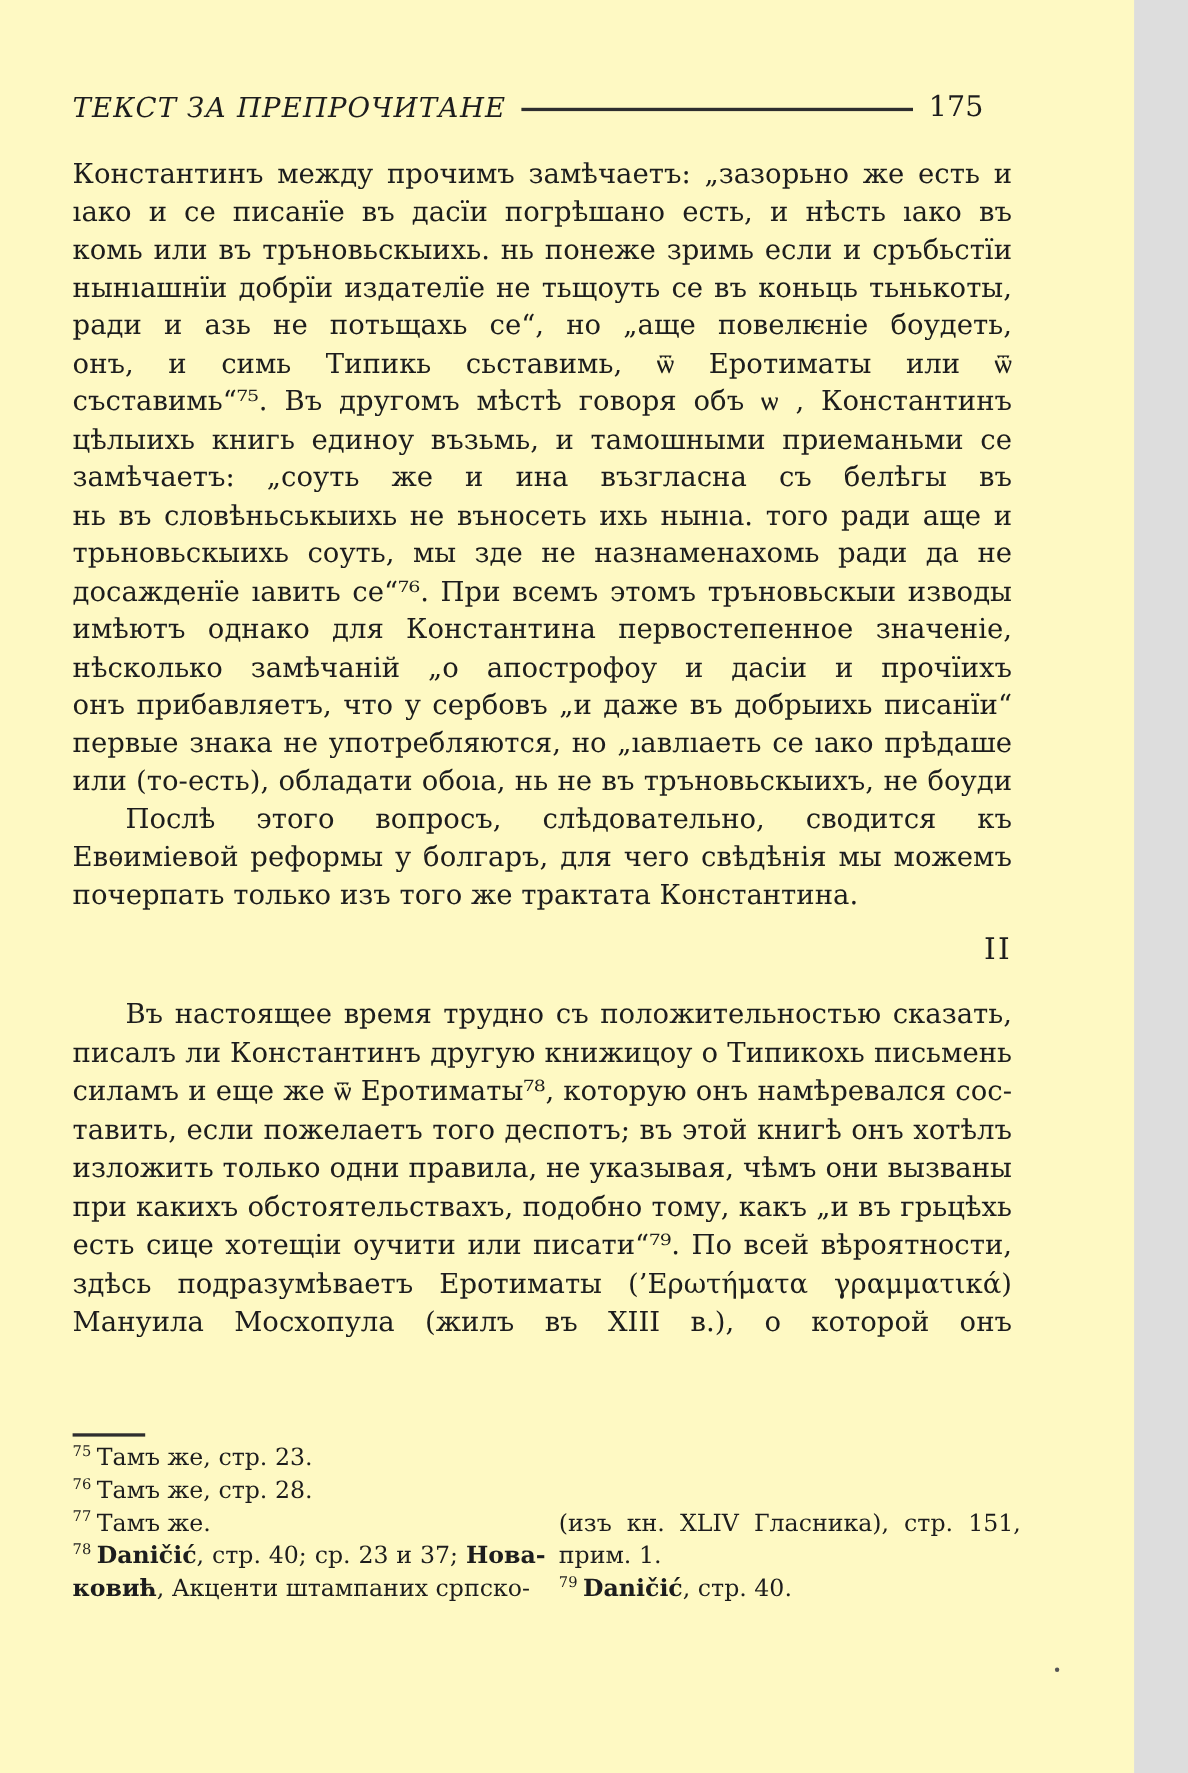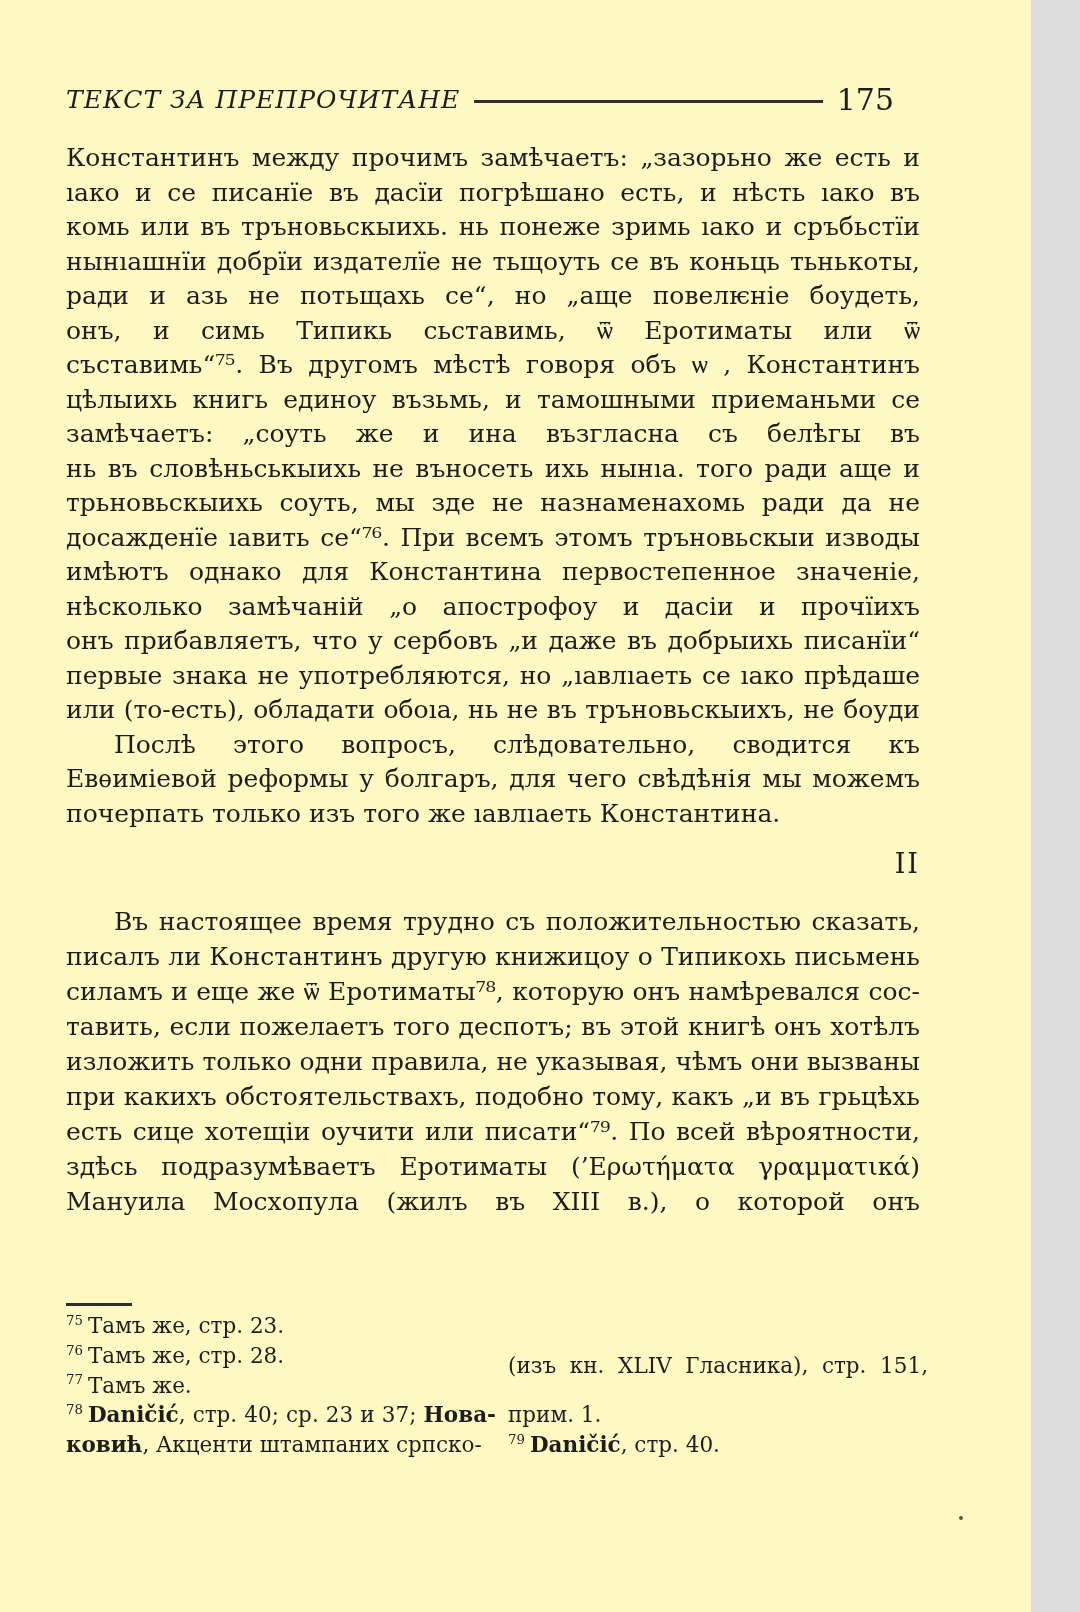--- a/index.html
+++ b/index.html
@@ -29,21 +29,21 @@
     flex: 0 0 auto;
   }
   .header .rule {
     flex: 1 1 auto;
     height: 3px;
     background: #2e2e2e;
     margin: 0 14px;
     margin-top: 4px;
   }
   .header .pagenum {
-    font-size: 30px;
+    font-size: 26px;
     flex: 0 0 auto;
   }
 
   
   .textblock {
     position: absolute;
     top: 141px; left: 66px;
     width: 854px;
     font-size: 25px;
   }
@@ -85,21 +85,21 @@
     align-items: flex-end;
   }
   .fn-col-left  { width: 430px; flex: 0 0 auto; }
   .fn-col-right { width: 420px; flex: 0 0 auto; margin-left: 12px; }
   .fn-line {
     height: 29.8px;
     line-height: 29.8px;
     overflow: hidden;
   }
   .fn-just { text-align: justify; text-align-last: justify; }
-  .fn-cont .fn-line:last-child { text-align-last: left; margin-top: 20px; }
+  .fn-cont .fn-line:last-child { text-align-last: left; }
   .sup {
     font-size: 0.62em;
     vertical-align: super;
     line-height: 0;
     margin-right: 5px;
   }
   .bold { font-weight: bold; margin-top: 12px; }
 
   
   .speck { position: absolute; border-radius: 50%; background: #555; }
@@ -116,40 +116,40 @@
   <div class="header">
     <span class="title">ТЕКСТ ЗА ПРЕПРОЧИТАНЕ</span>
     <span class="rule"></span>
     <span class="pagenum">175</span>
   </div>
 
   <div class="textblock">
     <div class="para p1">
         <div class="jline">Константинъ между прочимъ замѣчаетъ: „зазорьно же есть и се,</div>
         <div class="jline">ıако и се писанїе въ дасїи погрѣшано есть, и нѣсть ıако въ гръчьс-</div>
-        <div class="jline">комь или въ тръновьскыихь. нь понеже зримь ıако и сръбьстїи</div>
+        <div class="jline">комь или въ тръновьскыихь. нь понеже зримь если и сръбьстїи</div>
         <div class="jline">нынıашнїи добрїи издателїе не тьщоуть се въ коньць тьнькоты, того</div>
         <div class="jline">ради и азь не потьщахь се“, но „аще повелѥніе боудеть, прибавляетъ</div>
         <div class="jline">онъ, и симь Типикь сьставимь, ѿ Еротиматы или ѿ тръновьскыихь</div>
         <div class="jline">съставимь“⁷⁵. Въ другомъ мѣстѣ говоря объ ѡ , Константинъ</div>
         <div class="jline">цѣлыихь книгь единоу възьмь, и тамошными приеманьми се</div>
         <div class="jline">замѣчаетъ: „соуть же и ина възгласна съ белѣгы въ гръчьскыихь,</div>
         <div class="jline">нь въ словѣньськыихь не въносеть ихь нынıа. того ради аще и въ</div>
         <div class="jline">трьновьскыихь соуть, мы зде не назнаменахомь ради да не излишно</div>
         <div class="jline">досажденїе ıавить се“⁷⁶. При всемъ этомъ тръновьскыи изводы</div>
         <div class="jline">имѣютъ однако для Константина первостепенное значеніе, даже и</div>
         <div class="jline">нѣсколько замѣчаній „о апострофоу и дасіи и прочїихъ знаменїи“,</div>
         <div class="jline">онъ прибавляетъ, что у сербовъ „и даже въ добрыихь писанїи“ оба</div>
         <div class="jline">первые знака не употребляются, но „ıавлıаеть се ıако прѣдаше и ψ</div>
         <div class="jline">или (то-есть), обладати обоıа, нь не въ тръновьскыихъ, не боуди то“⁷⁷.</div>
       </div>
     <div class="para p2">
         <div class="jline">Послѣ этого вопросъ, слѣдовательно, сводится къ выясненію</div>
         <div class="jline">Евѳиміевой реформы у болгаръ, для чего свѣдѣнія мы можемъ</div>
-        <div class="jline">почерпать только изъ того же ıавлıаеть Константина.</div>
+        <div class="jline">почерпать только изъ того же трактата Константина.</div>
       </div>
     <div class="section-heading">II</div>
     <div class="para p3">
         <div class="jline">Въ настоящее время трудно съ положительностью сказать, на-</div>
         <div class="jline">писалъ ли Константинъ другую книжицоу о Типикохь письмень и</div>
         <div class="jline">силамъ и еще же ѿ Еротиматы⁷⁸, которую онъ намѣревался сос-</div>
         <div class="jline">тавить, если пожелаетъ того деспотъ; въ этой книгѣ онъ хотѣлъ</div>
         <div class="jline">изложить только одни правила, не указывая, чѣмъ они вызваны и</div>
         <div class="jline">при какихъ обстоятельствахъ, подобно тому, какъ „и въ грьцѣхь</div>
         <div class="jline">есть сице хотещіи оучити или писати“⁷⁹. По всей вѣроятности, онъ</div>

